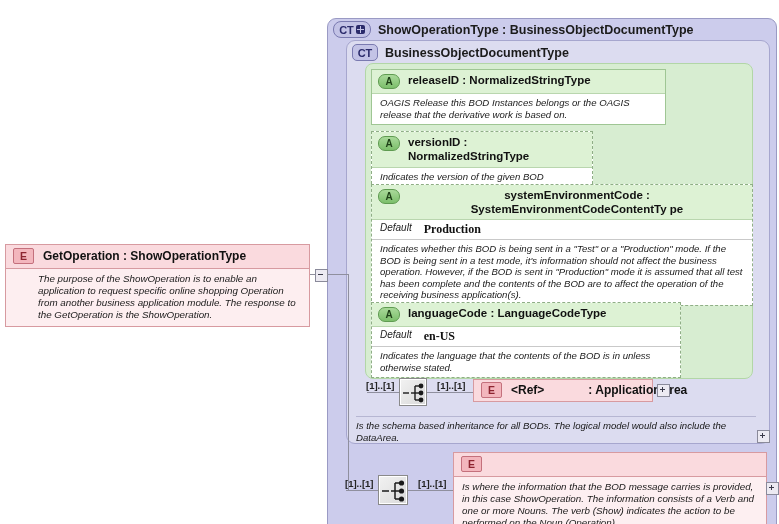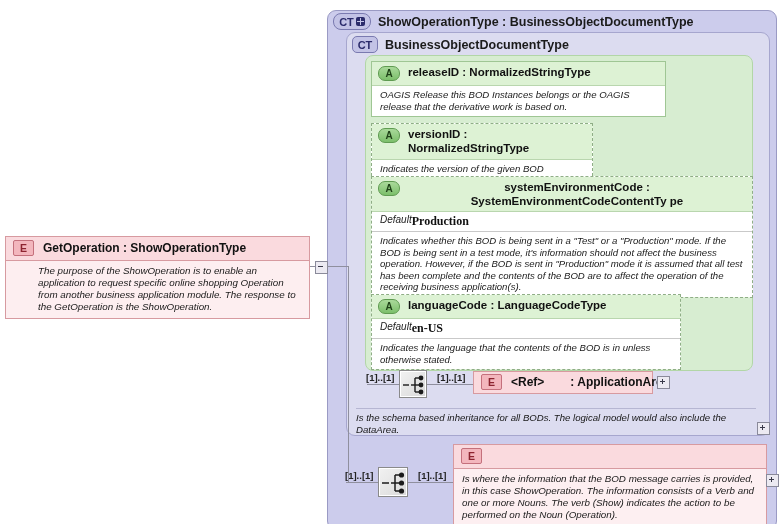--- a/index.html
+++ b/index.html
@@ -10,21 +10,21 @@
   body {
     width: 779px;
     height: 524px;
     position: relative;
     font-family: "Liberation Sans", sans-serif;
     overflow: hidden;
   }
 
   .canvas {
     position: absolute;
-    left: 0; top: 8px;
+    left: 0; top: 16px;
     width: 779px;
     height: 444px;
     border-radius: 30px;
   }
 
   
   .abs { position: absolute; box-sizing: border-box; }
 
   
   .ct-outer {
@@ -145,21 +145,21 @@
   .attr-name {
     font-size: 11.5px;
     font-weight: bold;
     color: #111111;
     line-height: 14px;
   }
   .attr-name.centered { text-align: center; width: 100%; }
 
   .attr-default {
     display: flex;
-    gap: 0;
+    gap: 12px;
     padding: 2px 8px 2px 8px;
     border-bottom: 1px solid #c9c9c9;
     background: #ffffff;
   }
   .attr-default .k {
     font-size: 10px;
     font-style: italic;
     color: #222222;
   }
   .attr-default .v {
@@ -233,21 +233,21 @@
   }
   .b-showop .el-doc { background: #fdeef0; padding-left: 32px; }
 
   
   .b-apparea {
     left: 473px; top: 363px;
     width: 180px;
     background: #fdeef0;
   }
   .b-apparea .el-head { border-bottom: none; padding: 2px 7px 3px 7px; }
-  .b-apparea .el-name { display: flex; gap: 26px; }
+  .b-apparea .el-name { display: flex; gap: 44px; }
 
   
   .b-dataarea {
     left: 453px; top: 436px;
     width: 314px;
   }
 
   
   .seq {
     background: linear-gradient(135deg,#f2f2f2,#d9d9d9);

